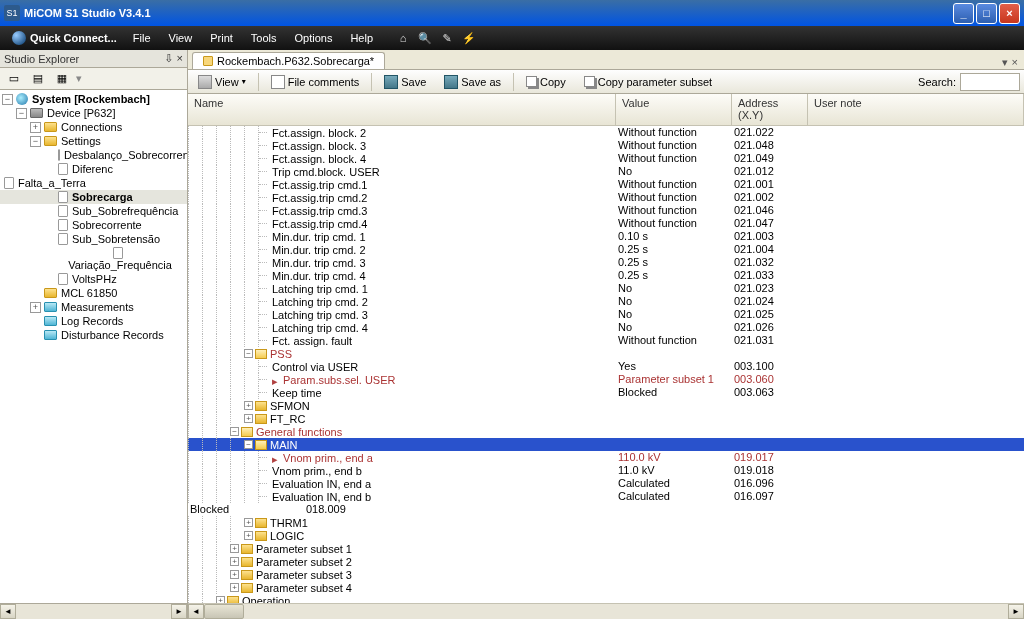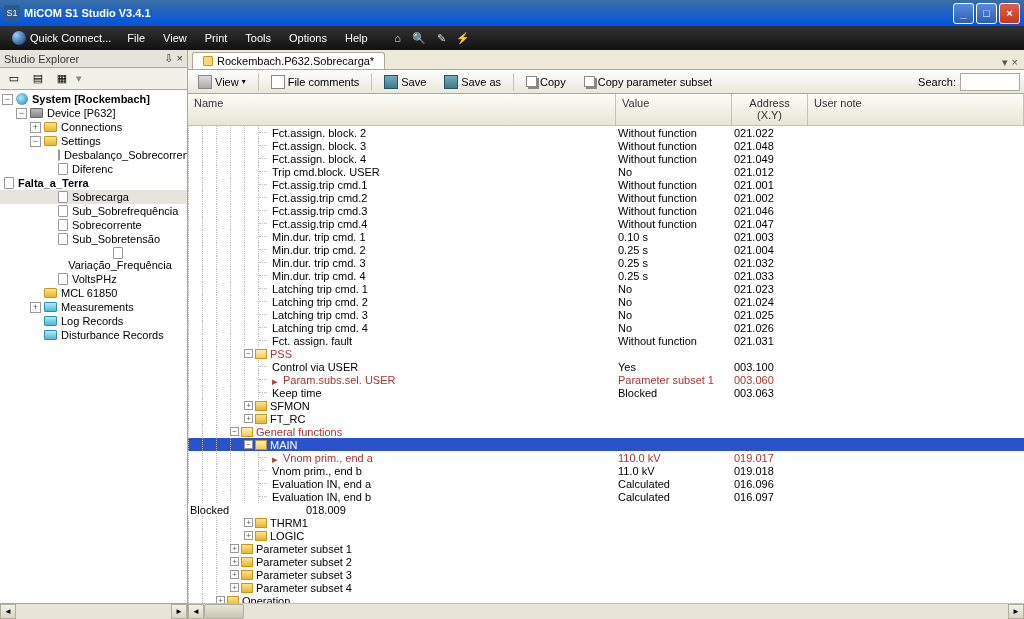--- a/index.html
+++ b/index.html
@@ -9,21 +9,21 @@
 .titlebar .icon { width: 16px; height: 16px; background: #2d5a8c; border-radius: 2px; margin-right: 4px; display:flex; align-items:center; justify-content:center; font-size:9px; }
 .titlebar .title { flex: 1; font-weight: bold; }
 .win-btns { display: flex; gap: 2px; }
 .win-btn { width: 21px; height: 21px; border: 1px solid #fff; border-radius: 3px; display: flex; align-items: center; justify-content: center; cursor: pointer; color: white; font-weight: bold; }
 .win-min, .win-max { background: linear-gradient(to bottom, #598ae0, #2d5fb0); }
 .win-close { background: linear-gradient(to bottom, #e35f4a, #c8361d); }
 
 .menubar { height: 24px; background: linear-gradient(to bottom, #333, #111); display: flex; align-items: center; color: #fff; padding: 0 6px; gap: 2px; }
 .quick { display: flex; align-items: center; gap: 4px; padding: 0 6px; }
 .quick .qicon { width: 14px; height: 14px; background: radial-gradient(circle at 30% 30%, #9cf, #036); border-radius: 50%; }
-.quick .qtext { font-weight: normal; }
+.quick .qtext { font-weight: bold; }
 .menu-item { padding: 3px 8px; cursor: pointer; }
 .menu-icons { display: flex; gap: 6px; margin-left: 12px; }
 .menu-icon { width: 16px; height: 16px; display:flex; align-items:center; justify-content:center; cursor:pointer; color:#ddd; }
 
 .workspace { display: flex; height: calc(100% - 26px - 24px); }
 
 .sidebar { width: 188px; background: #fff; border-right: 1px solid #aca899; display:flex; flex-direction:column; }
 .panel-hdr { background: #e5e4dc; border-bottom: 1px solid #aca899; padding: 2px 4px; display:flex; align-items:center; justify-content:space-between; font-size:11px; color:#333; }
 .panel-hdr .pin { cursor:pointer; }
 .sidebar-toolbar { height: 22px; border-bottom:1px solid #aca899; display:flex; align-items:center; gap:4px; padding:0 4px; background:#f2f1e9; }
@@ -60,25 +60,25 @@
 .sicon.file { background:#fff; border:1px solid #888; }
 .sicon.save { background:linear-gradient(#7ab,#478); border:1px solid #256; }
 .sicon.copy { background:#fff; border:1px solid #888; box-shadow:2px 2px 0 #888; width:11px; height:11px; }
 .search-box { margin-left:auto; display:flex; align-items:center; gap:4px; }
 .search-box input { border:1px solid #aca899; height:18px; width:60px; padding:0 3px; }
 
 .grid-header { height:32px; display:flex; background:linear-gradient(#fdfcf8,#e8e5d5); border-bottom:1px solid #c5c2b2; }
 .grid-header .col { border-right:1px solid #c5c2b2; padding:3px 6px; color:#333; }
 .col-name { width:428px; }
 .col-value { width:116px; }
-.col-addr { width:76px;text-align:center; }
+.col-addr { width:76px; }
 .col-note { flex:1; }
 
 .grid-body { flex:1; overflow-y:scroll; font-family: 'Courier New', monospace; font-size:11px; position:relative; }
-.row { display:flex; height:13px; align-items:flex-end; }
+.row { display:flex; height:13px; align-items:flex-start; }
 .row.selected { background:#2952cc; color:#fff; }
 .row .rname { width:428px; display:flex; align-items:center; overflow:hidden; }
 .row .rvalue { width:116px; padding-left:2px; }
 .row .raddr { width:76px; padding-left:2px; }
 .conn { display:inline-block; width:14px; height:13px; border-left:1px dotted #bbb; position:relative; flex-shrink:0; }
 .conn.last::after { content:""; position:absolute; left:0; top:6px; width:8px; border-top:1px dotted #bbb; }
 .rtoggle { width:9px; height:9px; border:1px solid #999; background:#fff; display:flex; align-items:center; justify-content:center; font-size:8px; line-height:1; margin-right:2px; cursor:pointer; color:#555; flex-shrink:0; }
 .ric { width:12px; height:10px; margin-right:3px; flex-shrink:0; }
 .ric.folder { background:linear-gradient(#fde28e,#e8b62e); border:1px solid #c9981a; }
 .ric.folder-open { background:linear-gradient(#fff0b8,#f5cc4f); border:1px solid #c9981a; }
@@ -163,25 +163,25 @@
         </div>
       <div id="settings-children">
           <div class="tree-node" style="padding-left: 58px;">
             <span class="ticon ic-file"></span>
             <span class="lbl">Desbalanço_Sobrecorrente</span>
           </div>
           <div class="tree-node" style="padding-left: 58px;">
             <span class="ticon ic-file"></span>
             <span class="lbl">Diferenc</span>
           </div>
-          <div class="tree-node" style=" font-weight: bold;">
+          <div class="tree-node" style="">
             <span class="ticon ic-file"></span>
             <span class="lbl">Falta_a_Terra</span>
           </div>
-          <div class="tree-node sel" style="padding-left: 58px;">
+          <div class="tree-node sel" style="padding-left: 58px; font-weight: bold;">
             <span class="ticon ic-file"></span>
             <span class="lbl">Sobrecarga</span>
           </div>
           <div class="tree-node" style="padding-left: 58px;">
             <span class="ticon ic-file"></span>
             <span class="lbl">Sub_Sobrefrequência</span>
           </div>
           <div class="tree-node" style="padding-left: 58px;">
             <span class="ticon ic-file"></span>
             <span class="lbl">Sobrecorrente</span>

